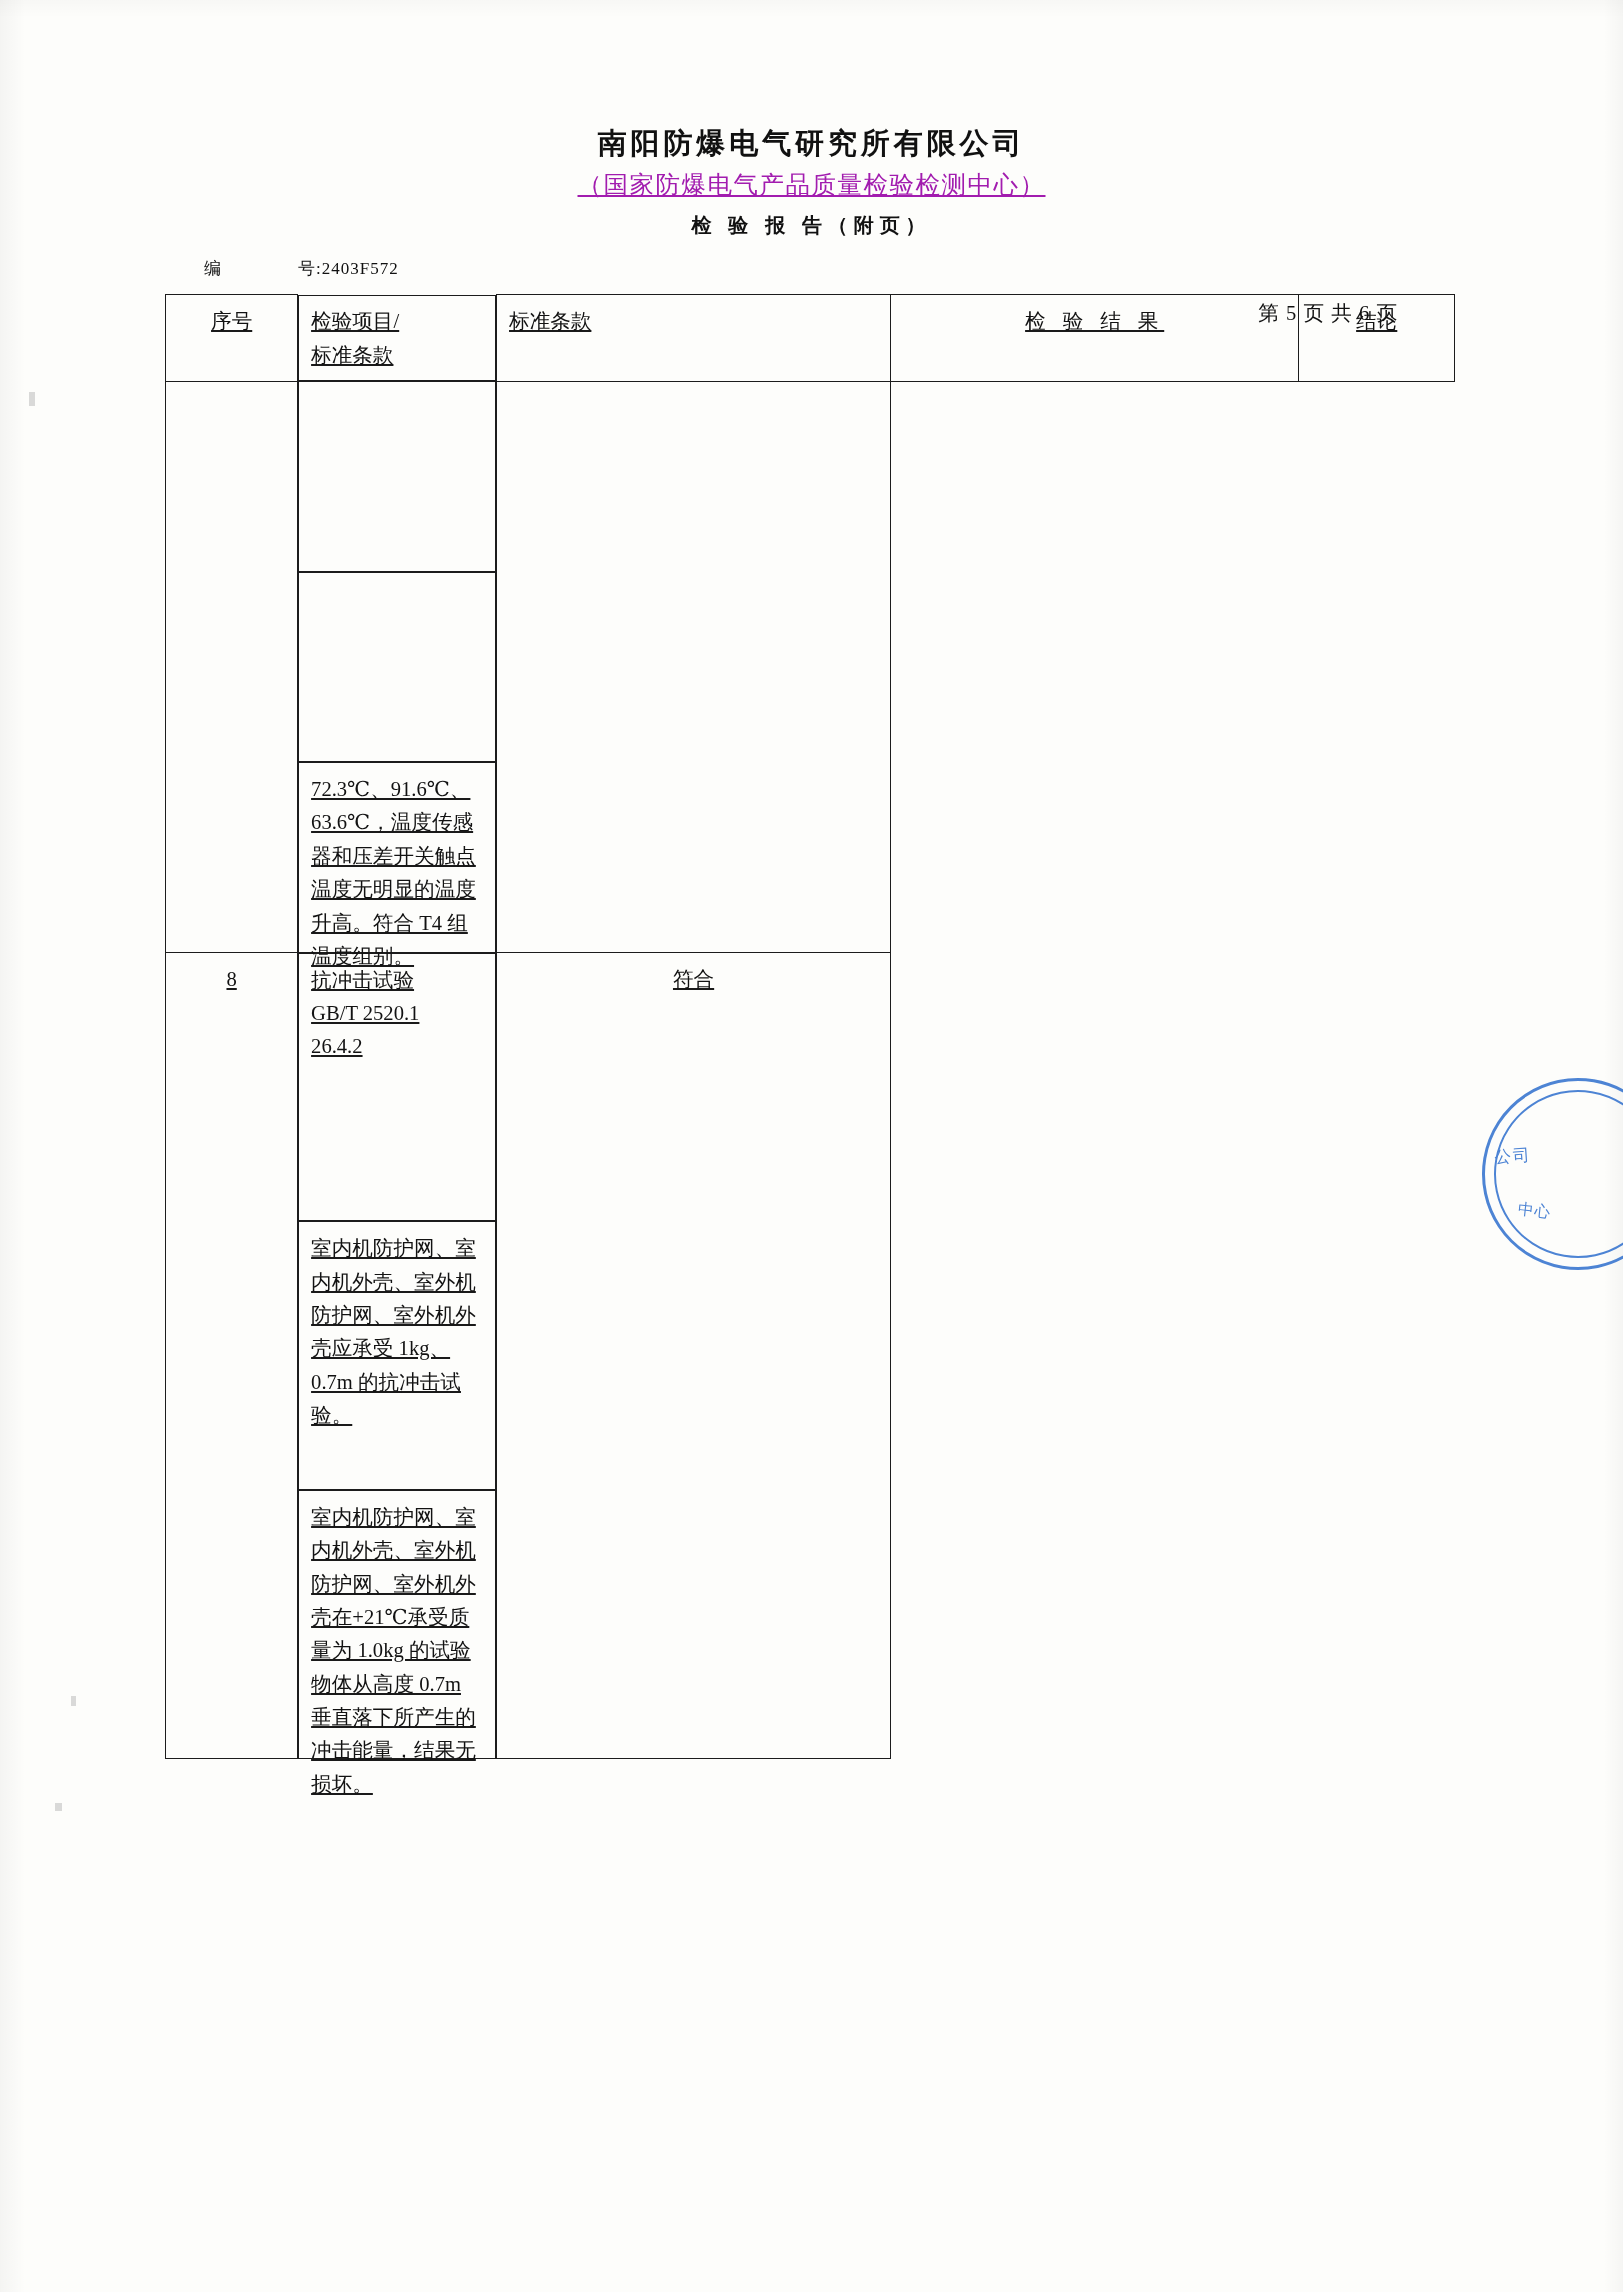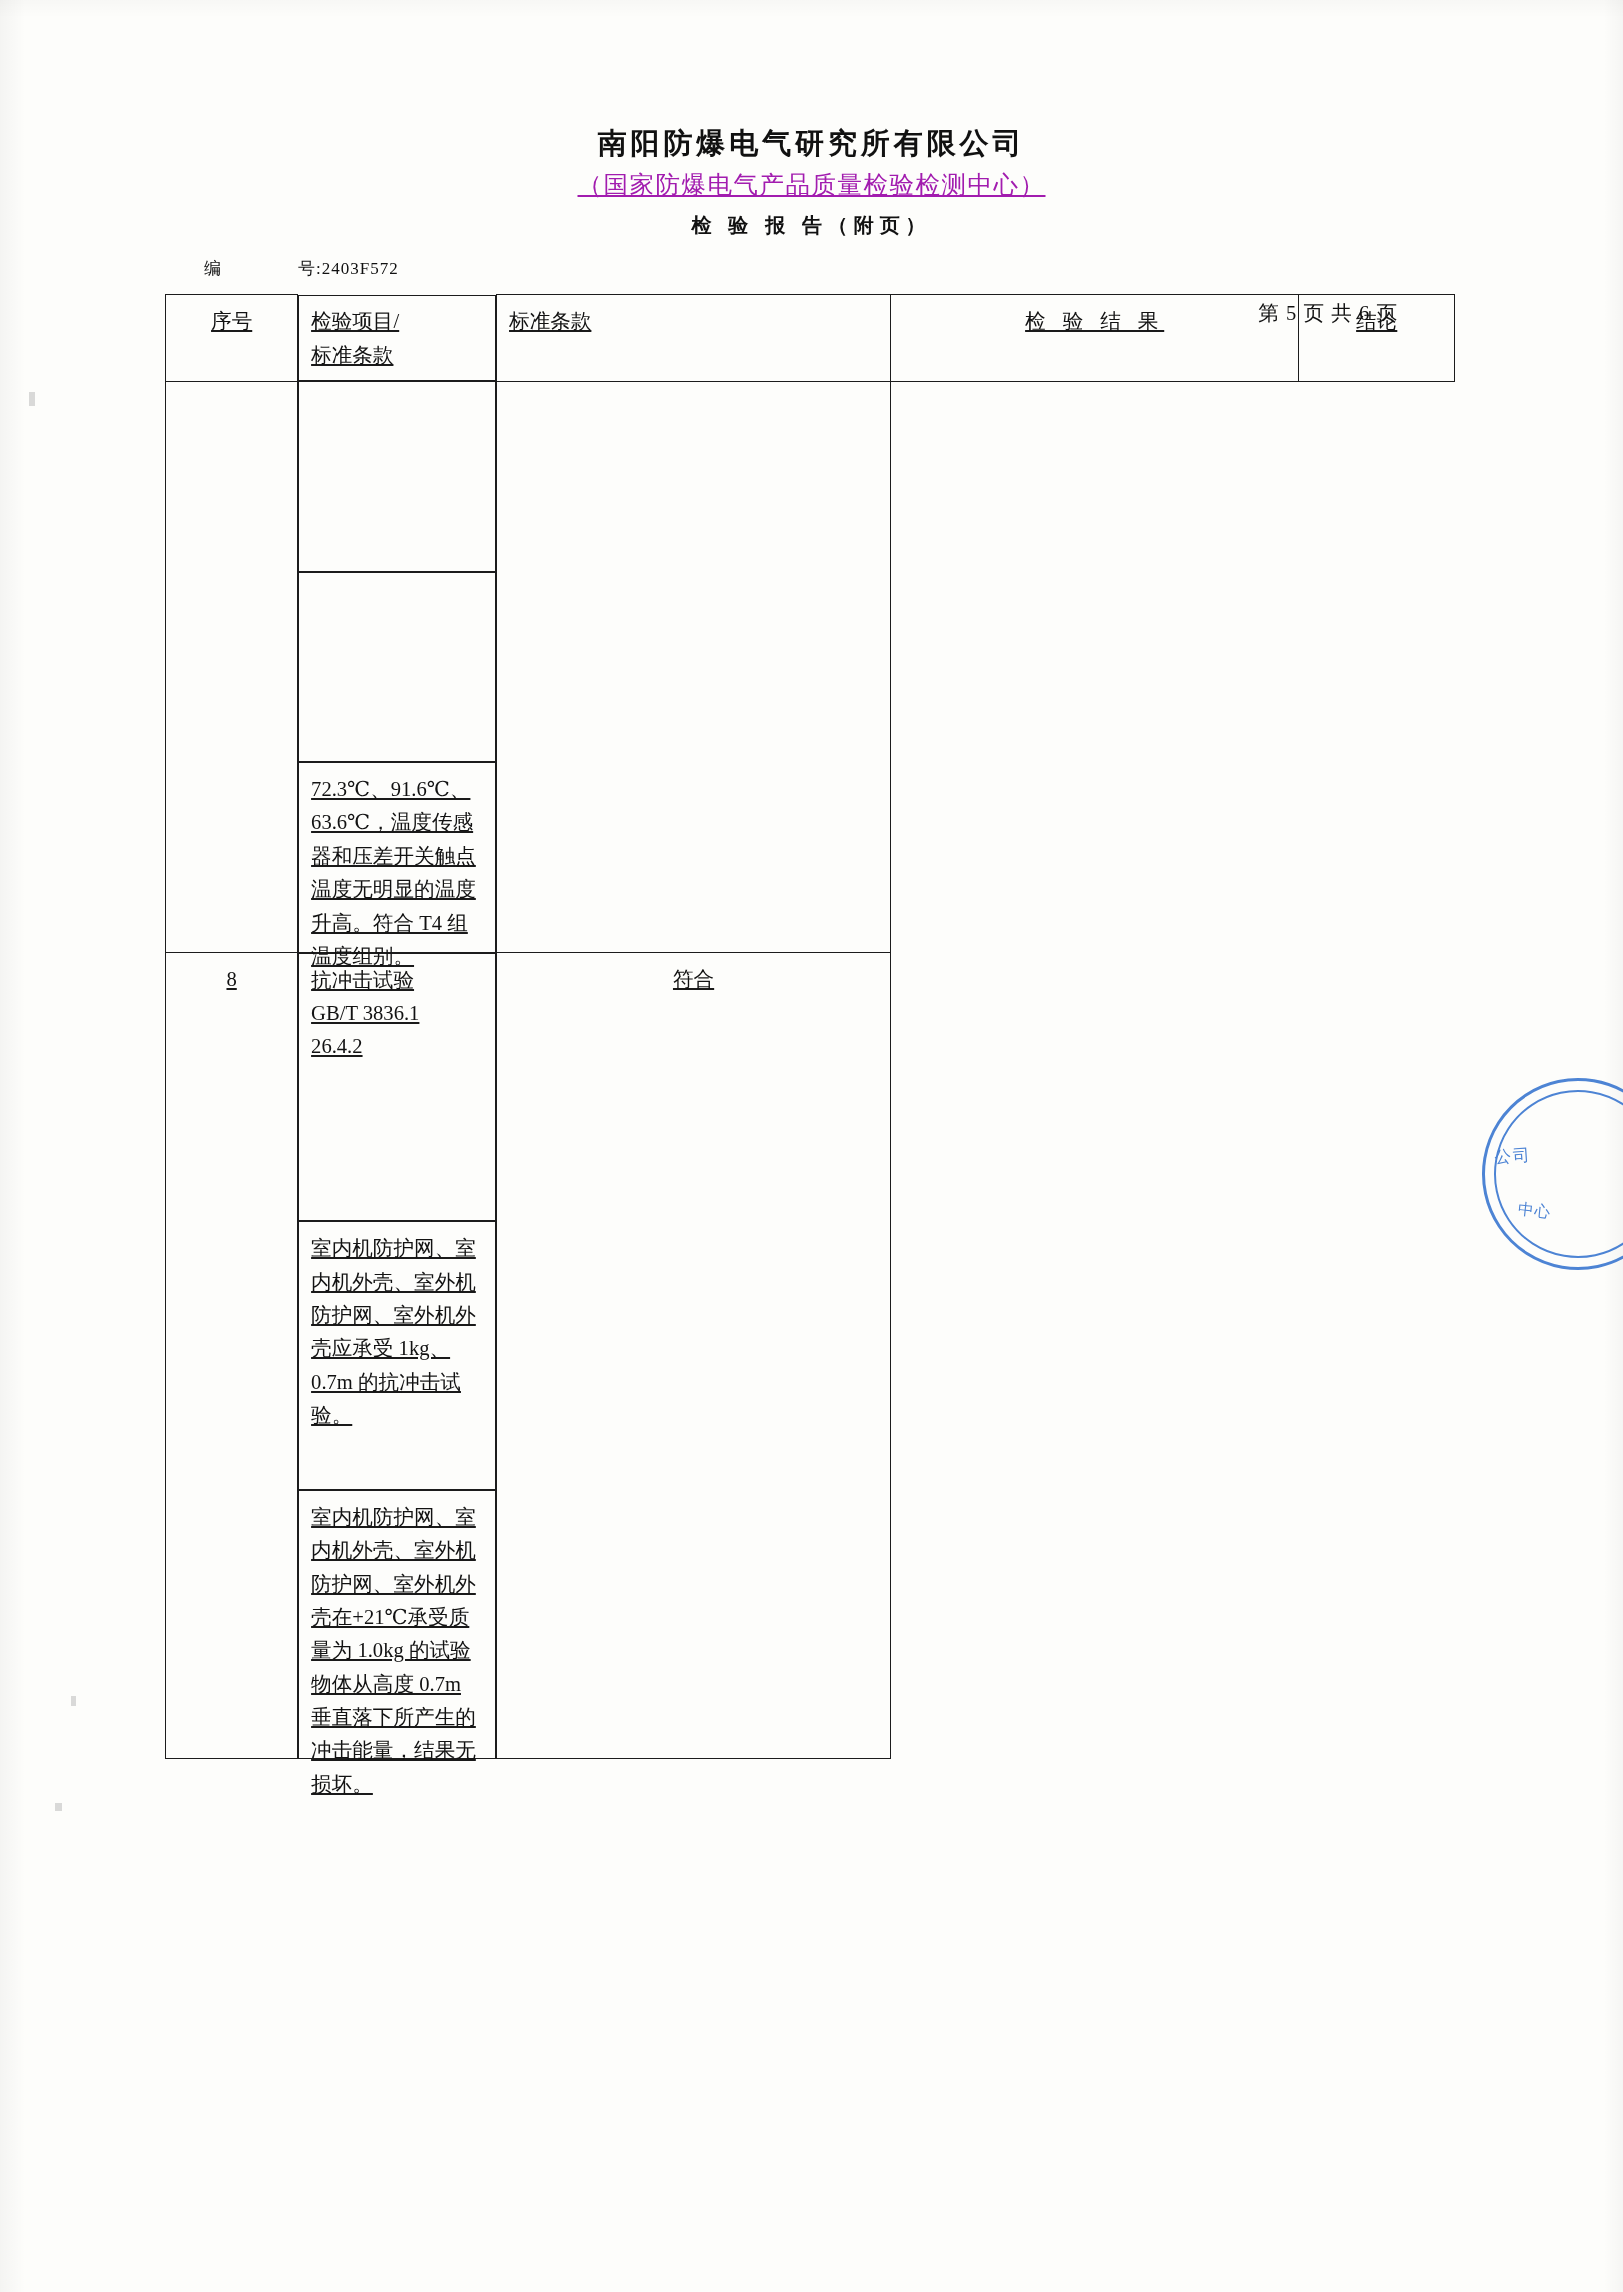--- a/index.html
+++ b/index.html
@@ -233,21 +233,21 @@
       <tr class="row-temp">
         <td class="cell-center-mid"></td>
         <td class="txt"></td>
         <td class="txt"></td>
         <td class="txt">72.3℃、91.6℃、63.6℃，温度传感器和压差开关触点温度无明显的温度升高。符合 T4 组温度组别。</td>
         <td class="cell-center-mid"></td>
       </tr>
       <tr class="row-impact">
         <td class="cell-center-mid">8</td>
         <td class="txt">抗冲击试验
-GB/T 3836.1
+GB/T 2520.1
 26.4.2</td>
         <td class="txt">室内机防护网、室内机外壳、室外机防护网、室外机外壳应承受 1kg、0.7m 的抗冲击试验。</td>
         <td class="txt">室内机防护网、室内机外壳、室外机防护网、室外机外壳在+21℃承受质量为 1.0kg 的试验物体从高度 0.7m 垂直落下所产生的冲击能量，结果无损坏。</td>
         <td class="cell-center-mid">符合</td>
       </tr>
     </tbody>
   </table>
 
   <div class="stamp">
     <div class="ring"></div>

